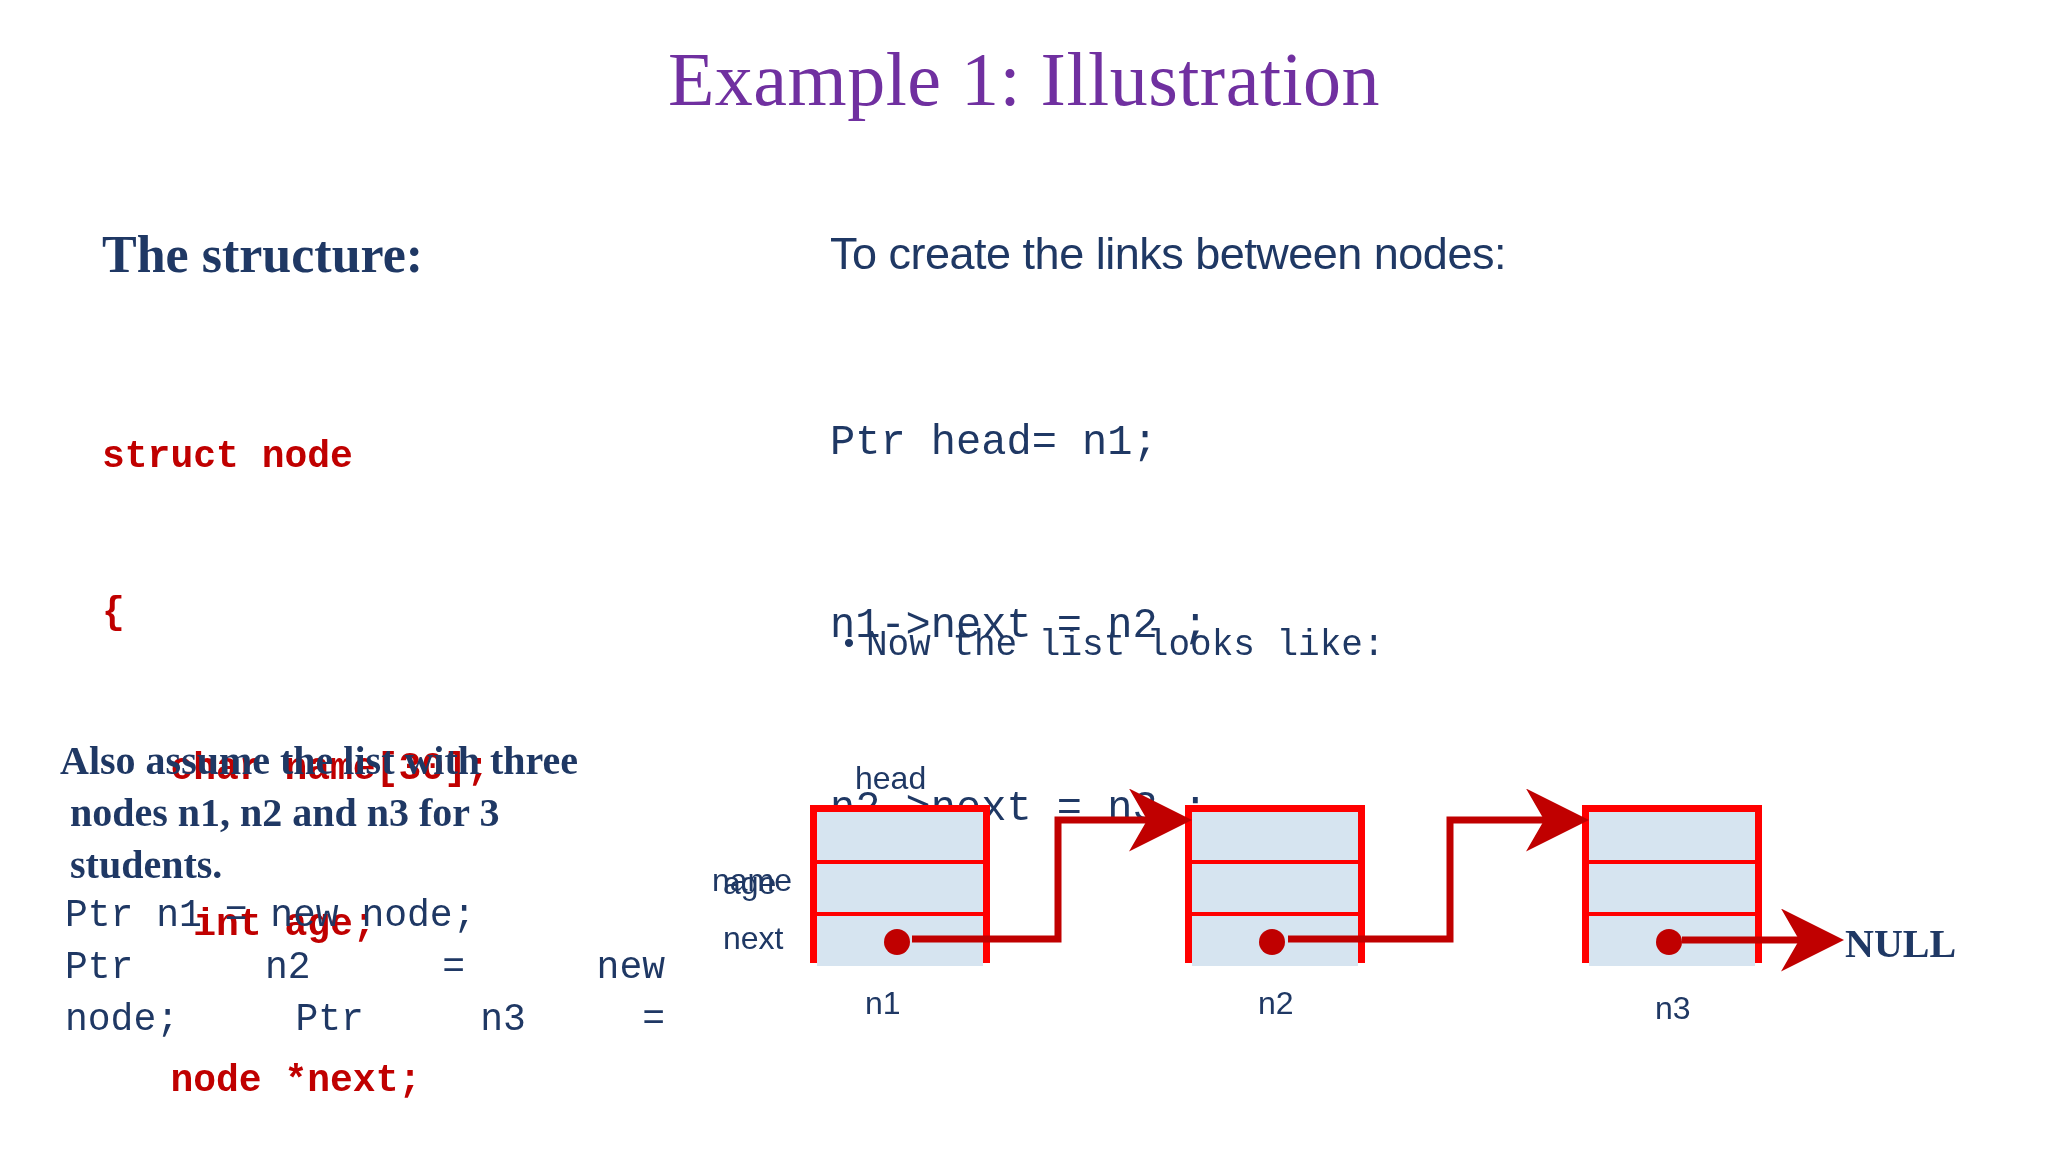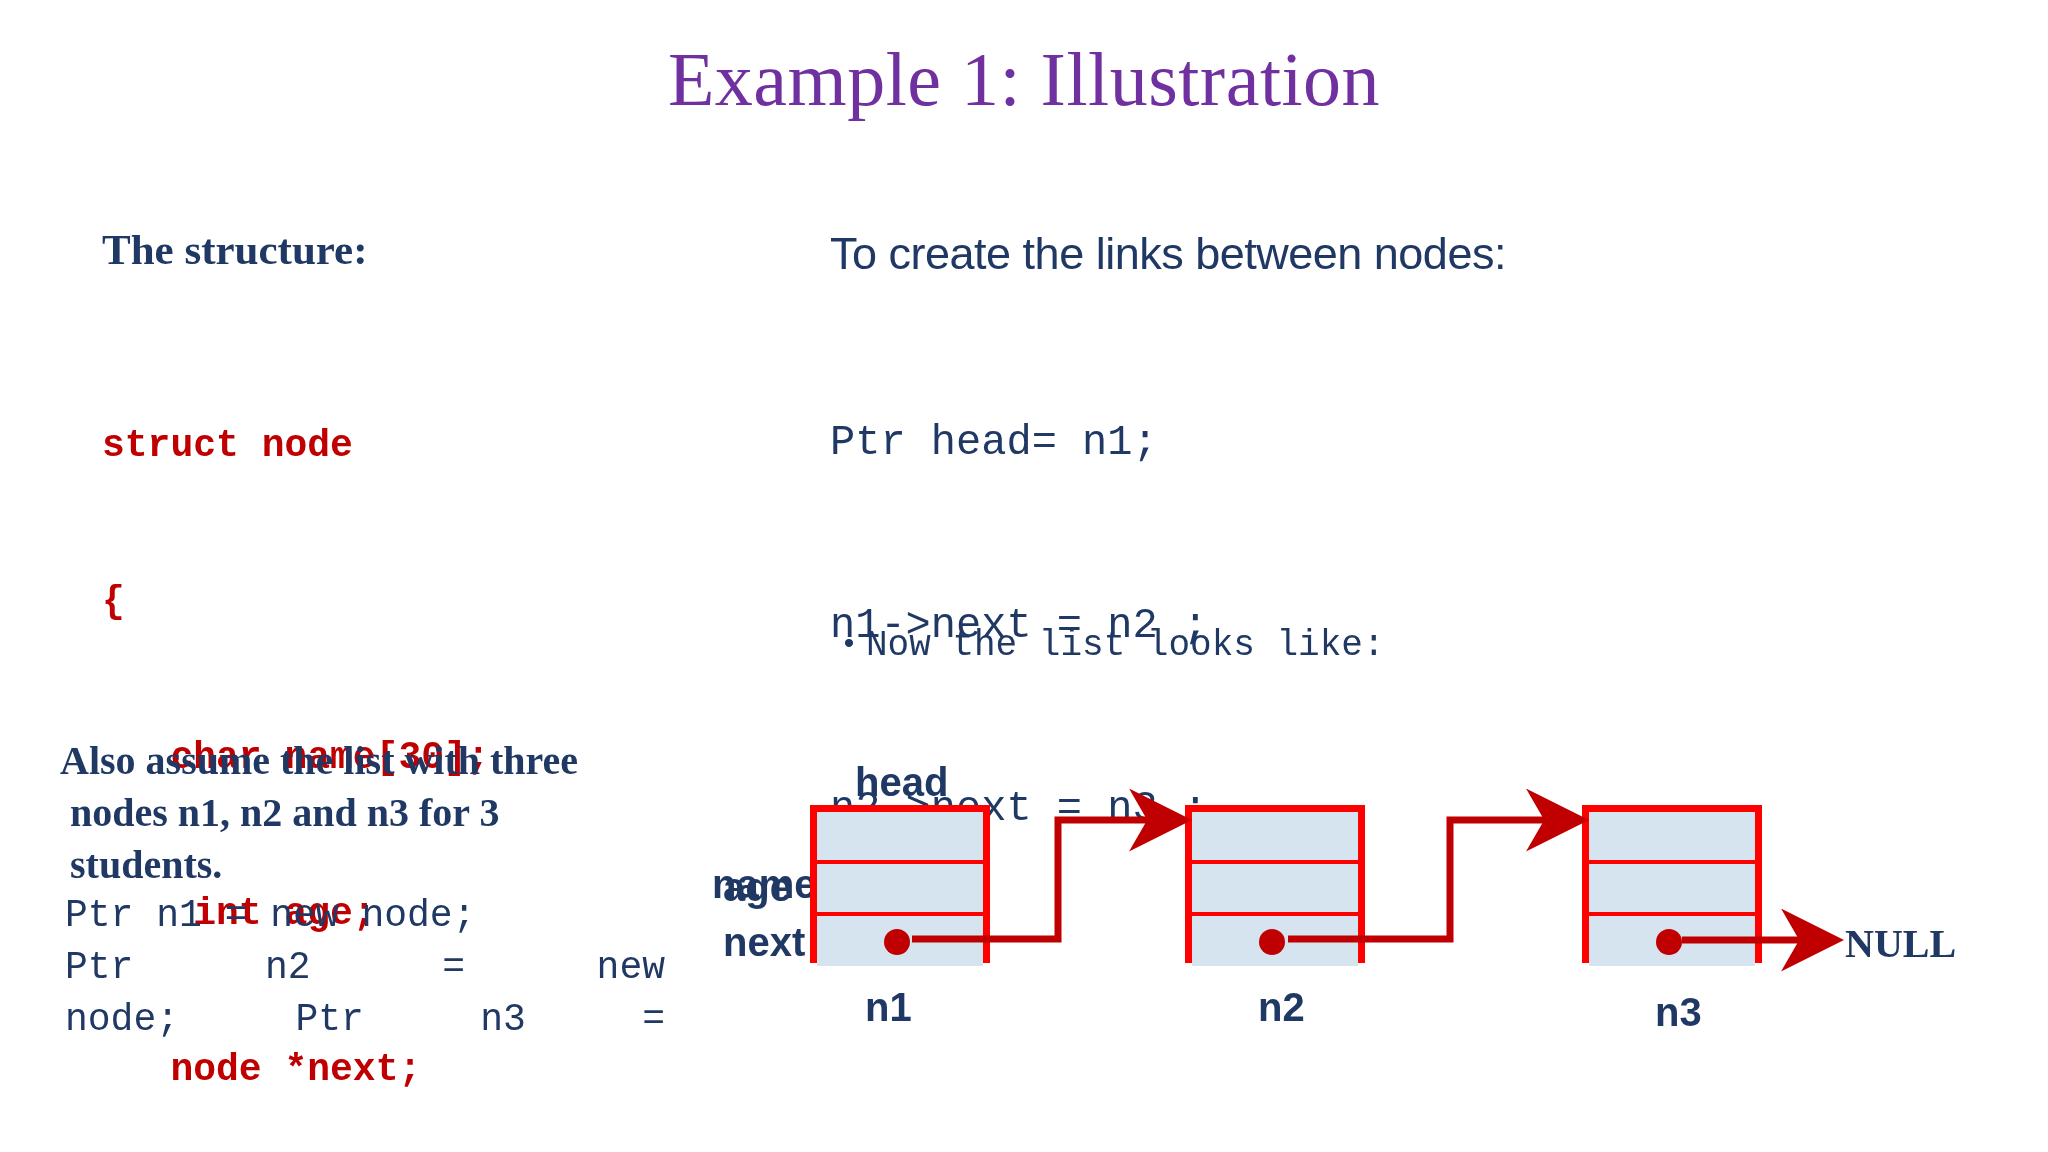--- a/index.html
+++ b/index.html
@@ -35,21 +35,21 @@
   #left-col {
     position: absolute;
     left: 60px;
     top: 225px;
     width: 620px;
   }
   .heading-serif {
     font-family: "Liberation Serif", serif;
     font-weight: bold;
     color: #1F3864;
-    font-size: 43px;
+    font-size: 52px;
     line-height: 1.15;
   }
   #structure-heading {
     margin-left: 42px;
   }
   #struct-code {
     margin-top: 42px;
     margin-left: 42px;
     font-family: "Liberation Mono", monospace;
     font-weight: bold;
@@ -158,22 +158,22 @@
     width: 26px;
     height: 26px;
     border-radius: 50%;
     background: #C00000;
     left: 66px;
     top: 12px;
   }
   .diag-label {
     position: absolute;
     font-family: "Liberation Sans", sans-serif;
-    font-weight: bold;
-    font-size: 40px;
+    font-weight: normal;
+    font-size: 32px;
     color: #1F3864;
     white-space: nowrap;
   }
   .null-label {
     position: absolute;
     font-family: "Liberation Serif", serif;
     font-weight: bold;
     font-size: 40px;
     color: #1F3864;
     white-space: nowrap;

